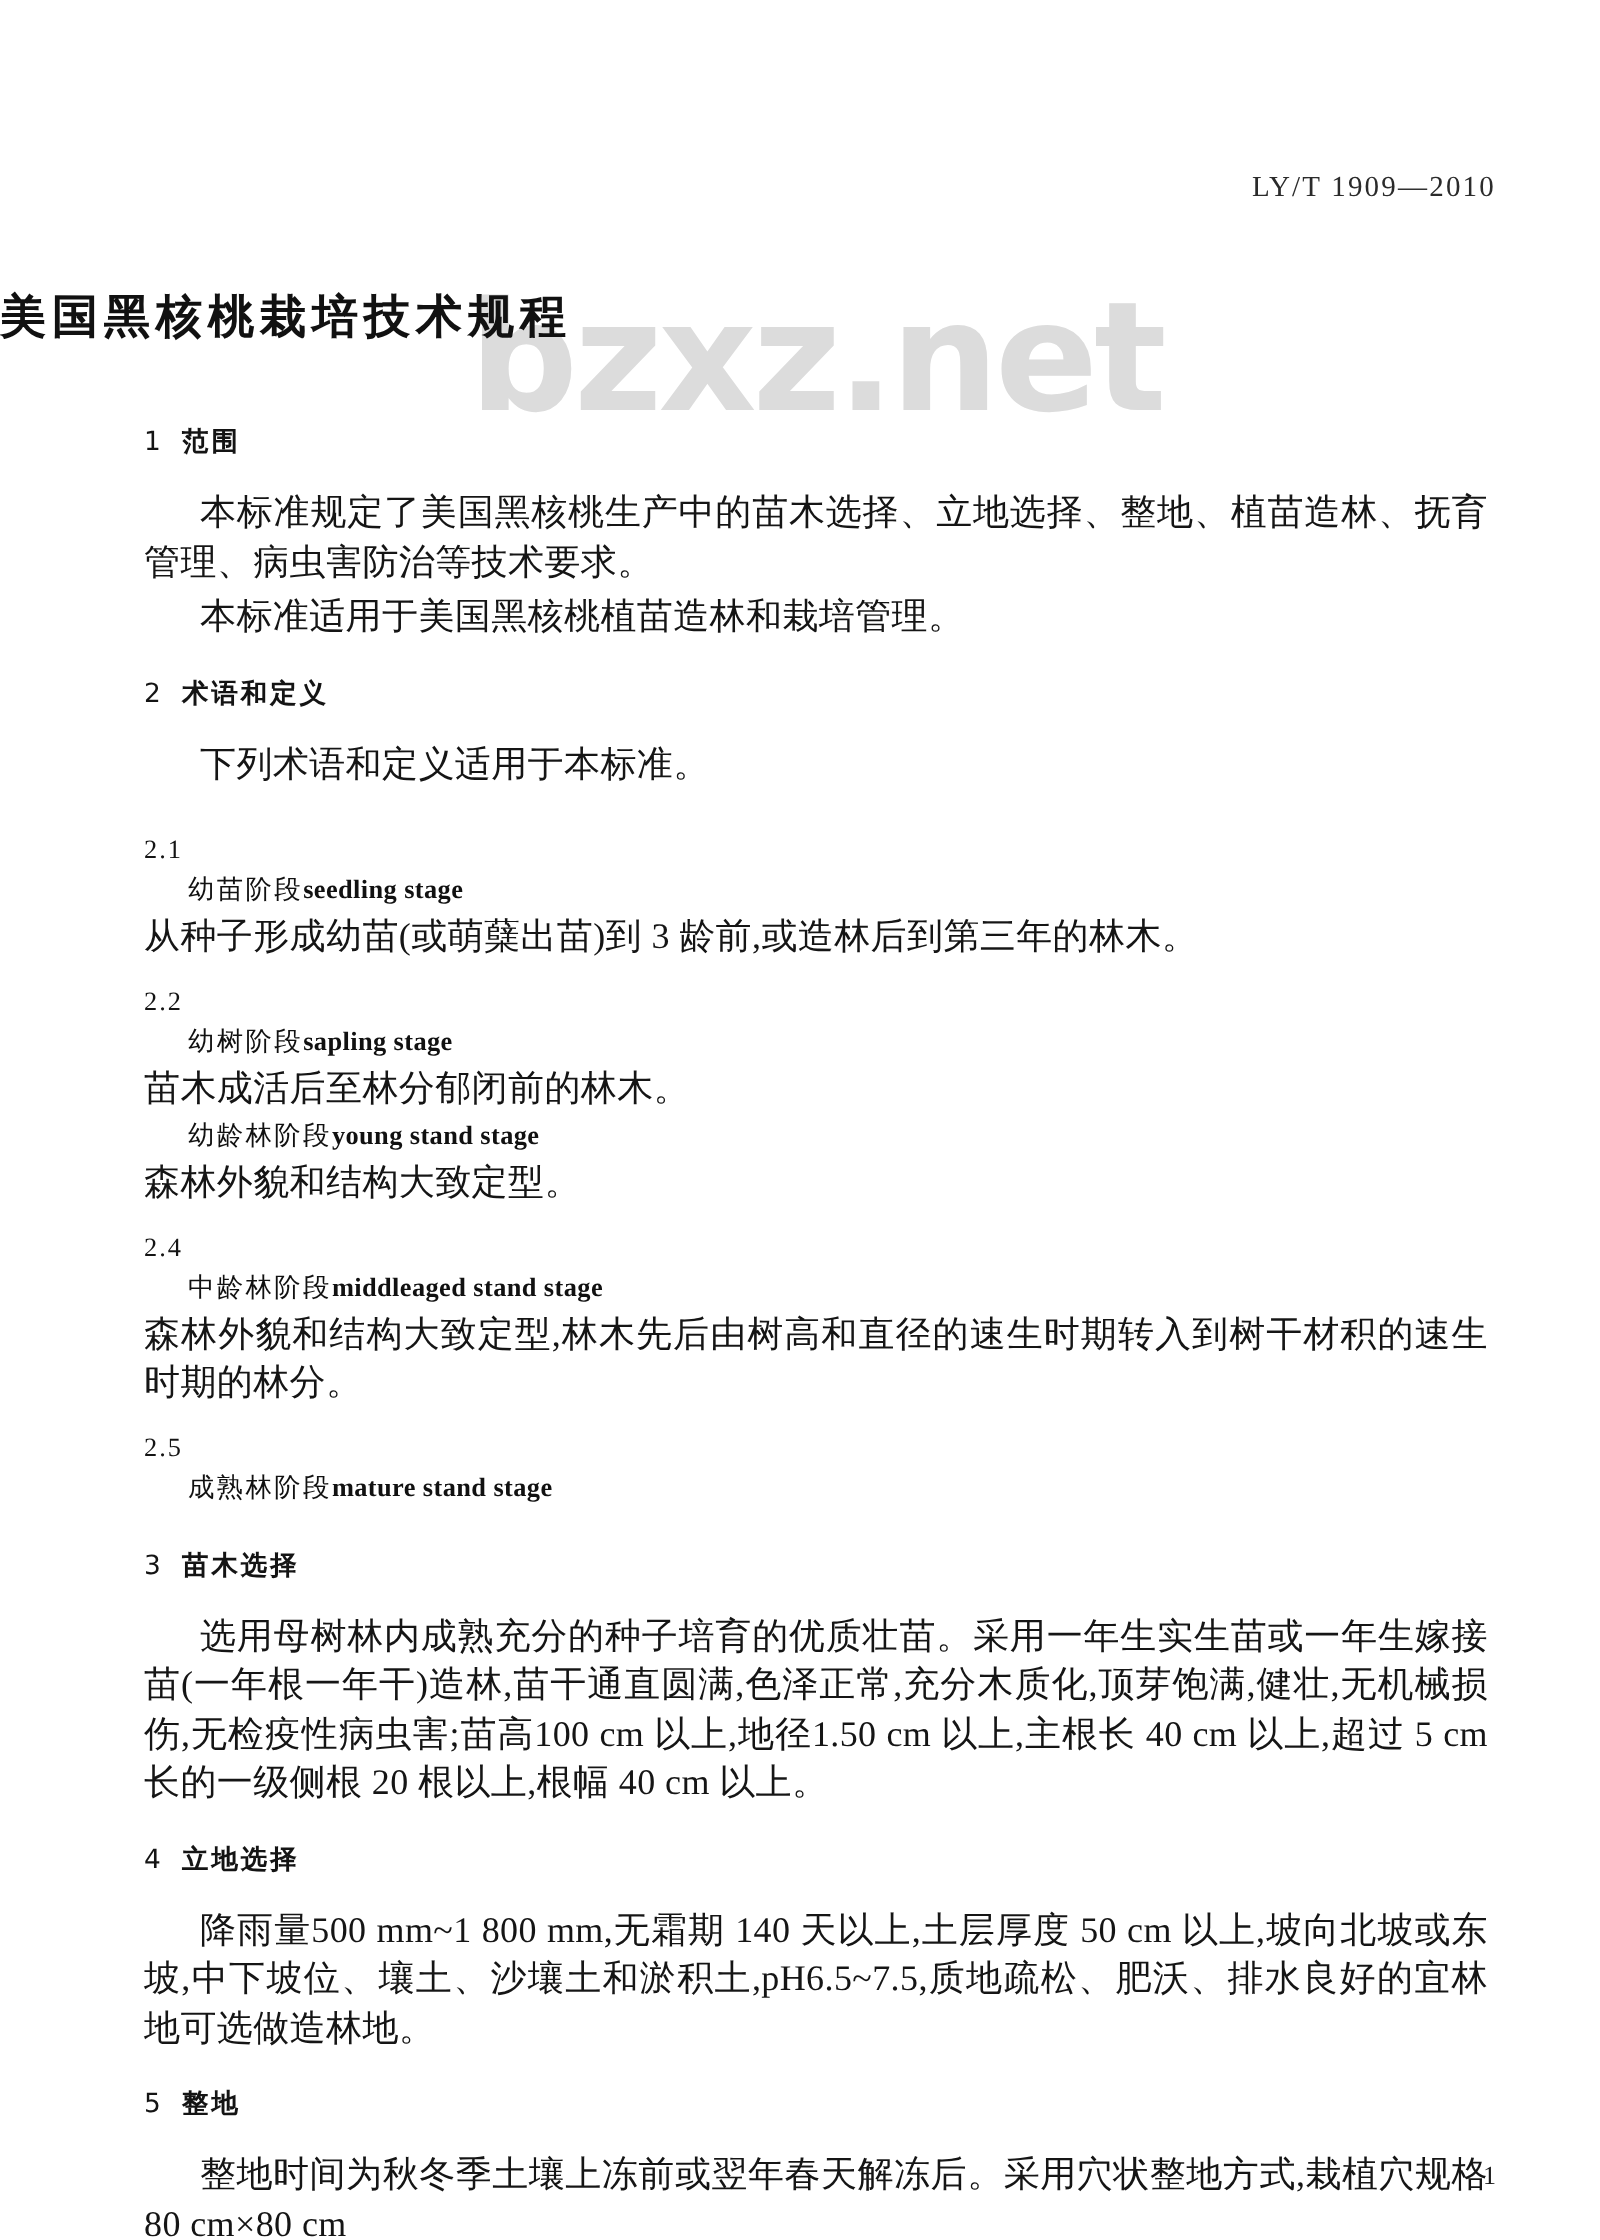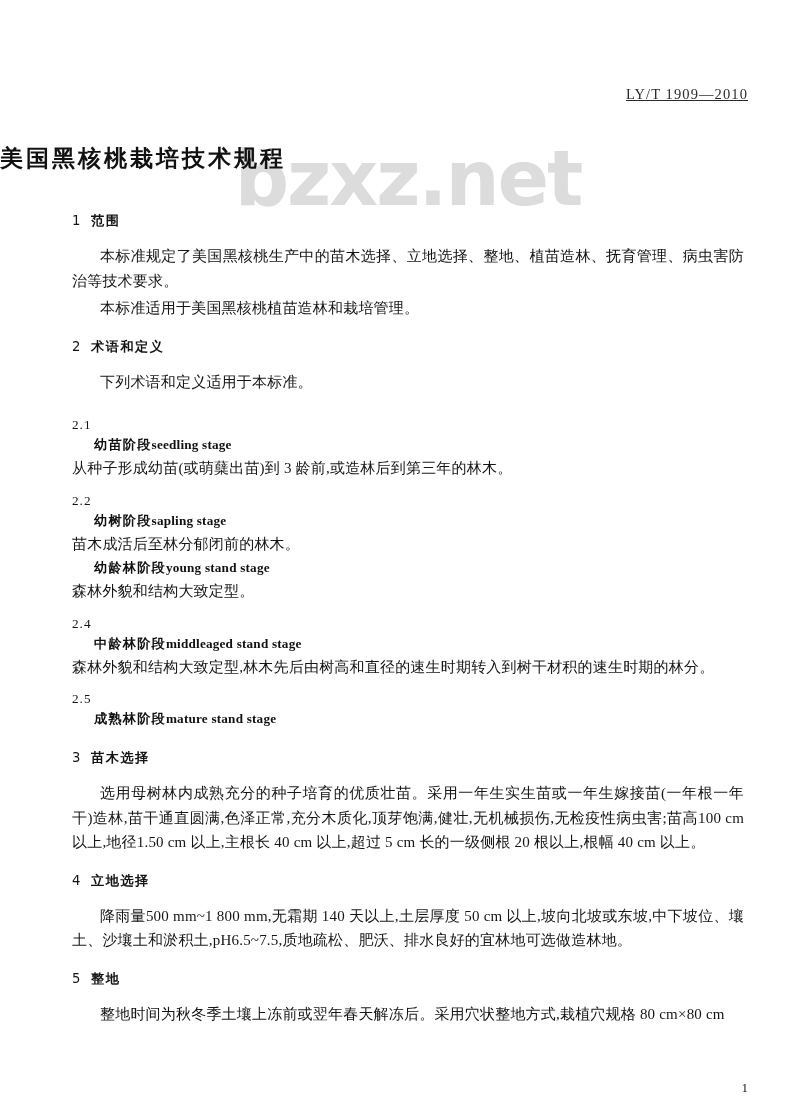--- a/index.html
+++ b/index.html
@@ -42,21 +42,20 @@
   .doc-header {
     position: absolute;
     top: 86px;
     right: 52px;
     font-family: "Liberation Serif", "DejaVu Serif", serif;
     font-size: 14.5px;
     letter-spacing: 1.1px;
     color: #2b2b2b;
     white-space: nowrap;
     z-index: 2;
-    text-decoration: underline;
   }
   
   .doc-title {
     position: absolute;
     top: 143px;
     left: 0;
     width: 708px;
     text-align: left;
     font-family: "DejaVu Sans", "Liberation Sans", sans-serif;
     font-weight: bold;
@@ -98,31 +97,31 @@
     margin: 12px 0 3px 0;
   }
   .term-line {
     margin: 0 0 2px 22px;
     font-size: 13.2px;
     color: #111111;
     white-space: nowrap;
   }
   .term-zh {
     font-family: "DejaVu Sans", "Liberation Sans", sans-serif;
-    font-weight: bold;
+    font-weight: normal;
     letter-spacing: 1.2px;
   }
   .term-en {
     font-family: "Liberation Serif", "DejaVu Serif", serif;
     font-weight: bold;
     letter-spacing: 0.2px;
   }
   .para {
     margin: 0 0 3px 0;
-    font-size: 15px;
+    font-size: 18px;
     line-height: 24.5px;
     letter-spacing: 0.2px;
     text-align: justify;
     text-justify: inter-ideograph;
     color: #151515;
   }
   .para.indent {
     text-indent: 28px;
   }
   .para.term-body {

